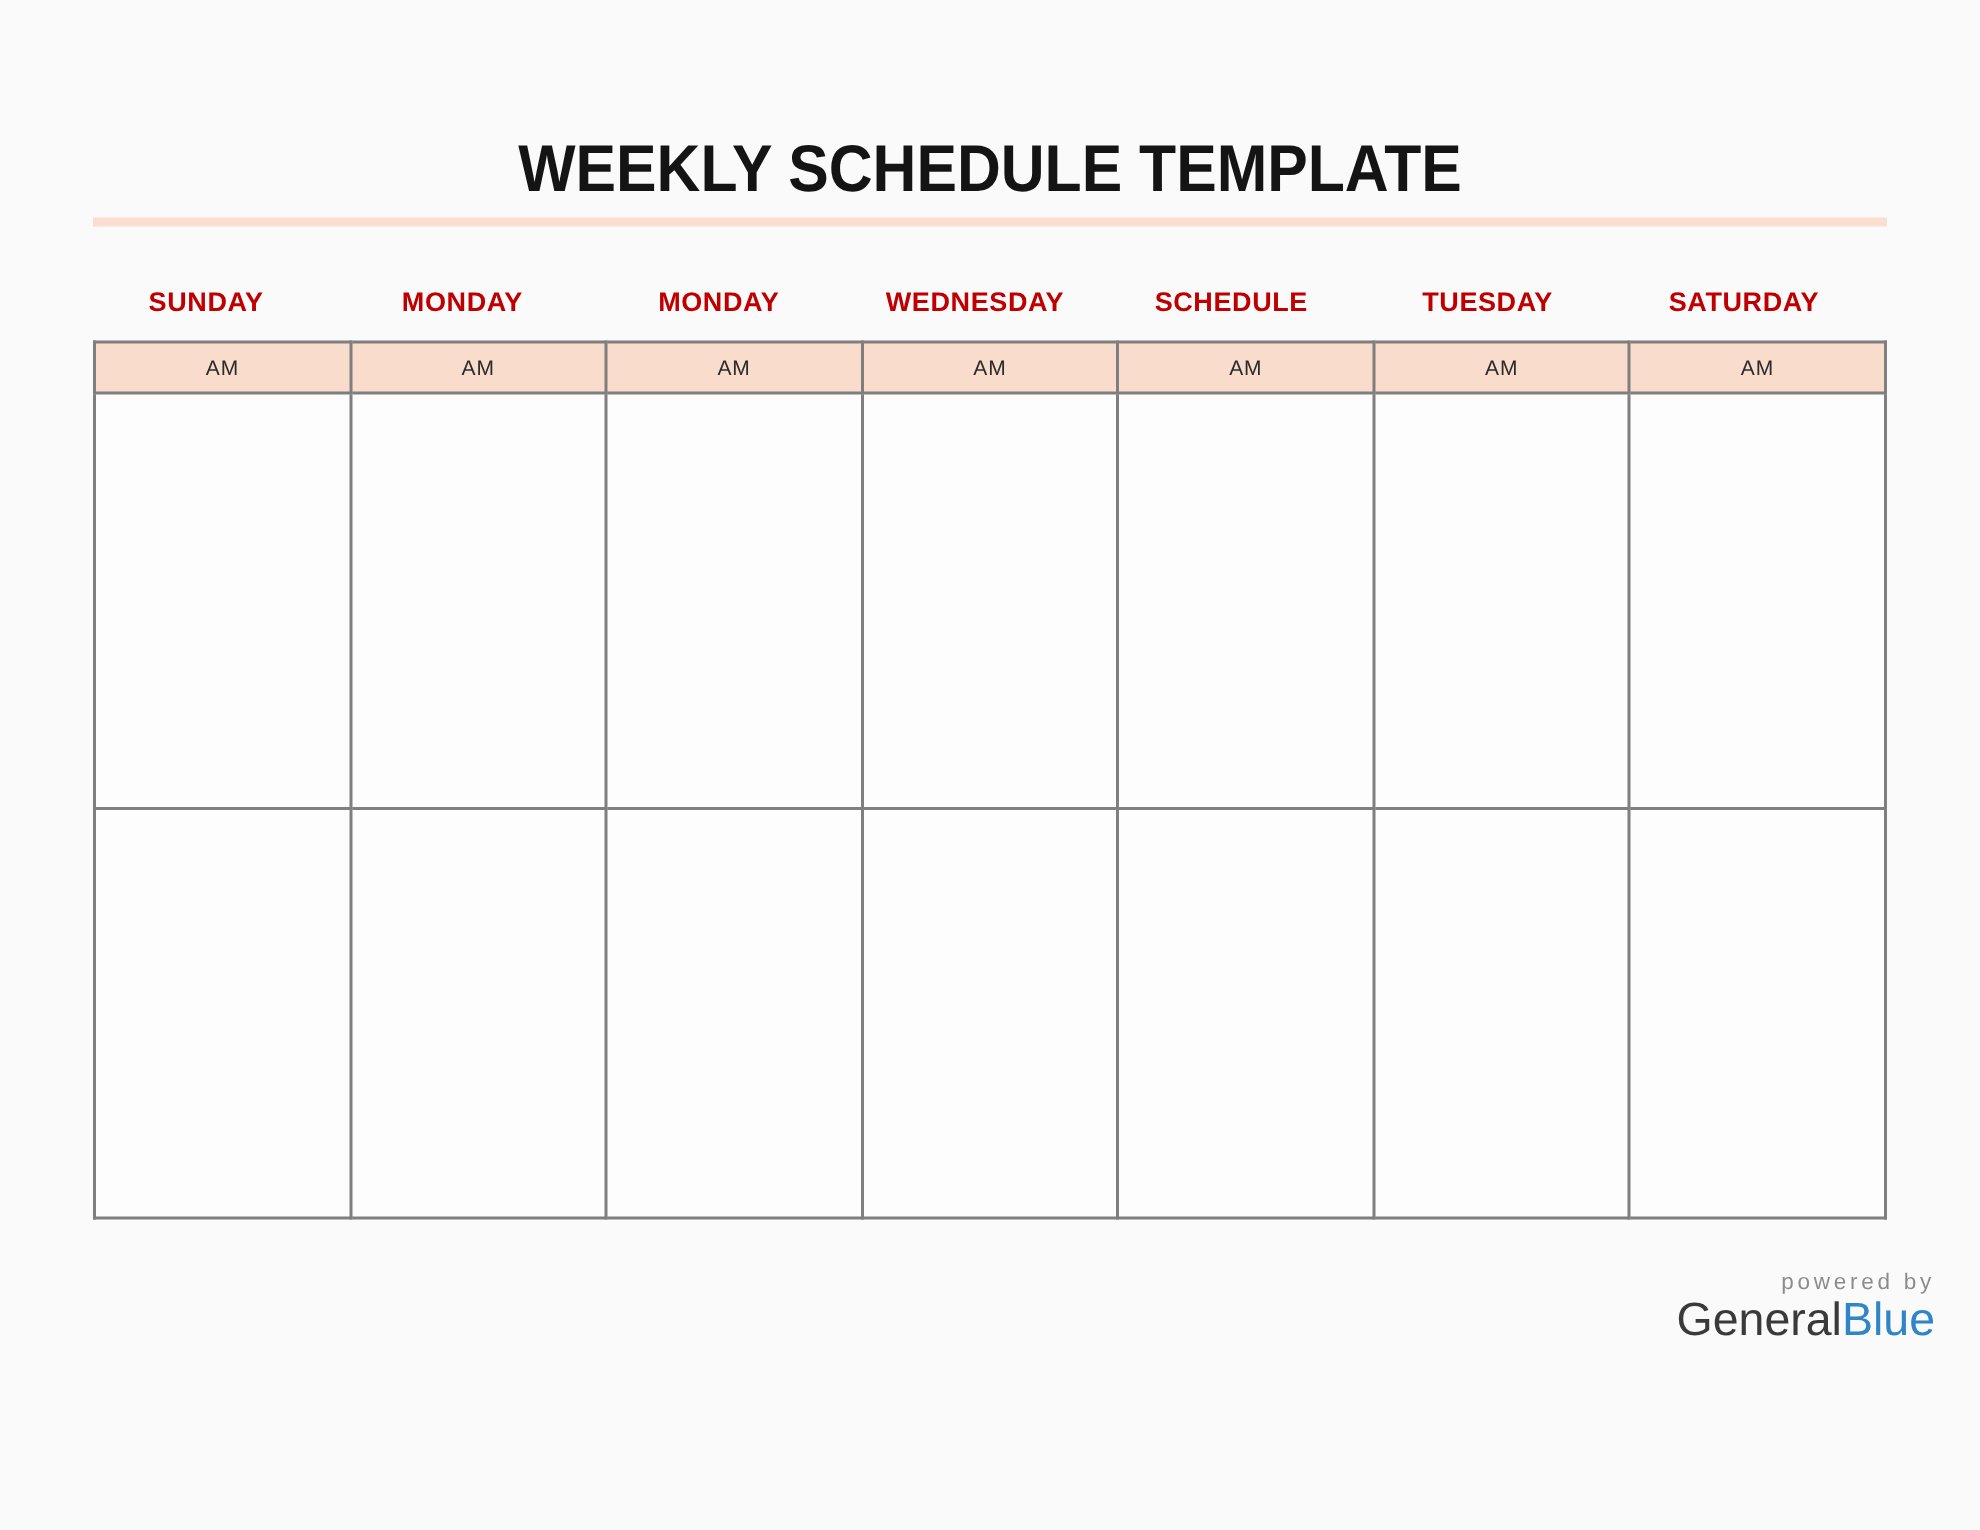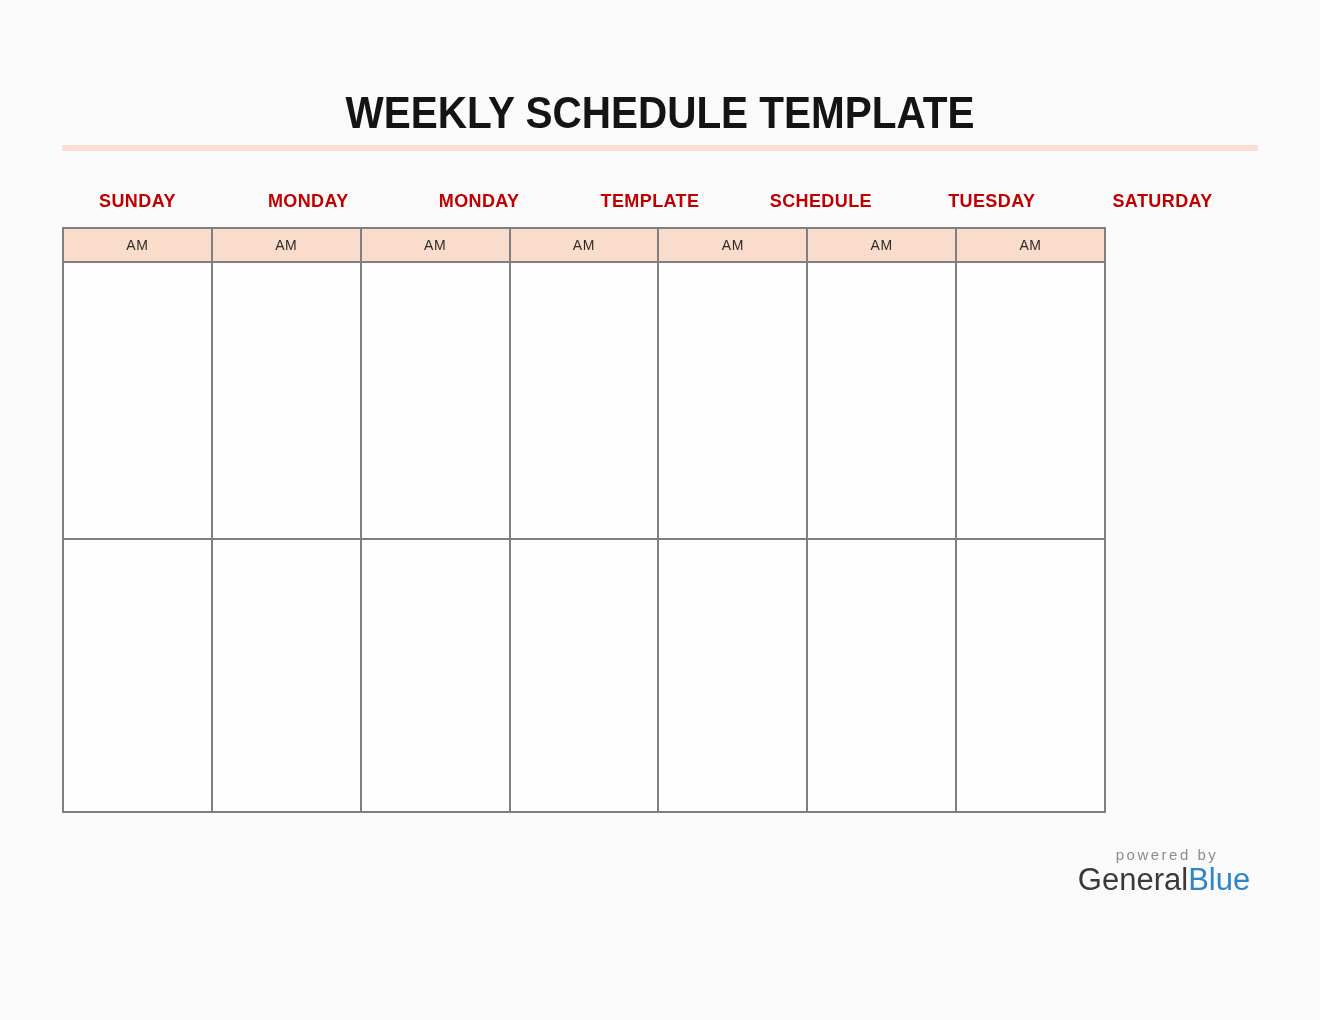--- a/index.html
+++ b/index.html
@@ -52,21 +52,21 @@
     line-height: 26px;
     font-size: 18px;
     font-weight: 700;
     color: #c00000;
     letter-spacing: 0.4px;
   }
   table.schedule {
     position: absolute;
     top: 227px;
     left: 62px;
-    width: 1044px;
+    width: 1196px;
     border-collapse: collapse;
     table-layout: fixed;
   }
   table.schedule td {
     border: 2px solid #7f7f7f;
   }
   td.period-cell {
     background: #f9dccb;
     height: 30px;
     text-align: center;
@@ -76,23 +76,23 @@
     letter-spacing: 0.6px;
   }
   tr.am-row td.entry-cell { height: 273px; }
   tr.pm-row td.entry-cell { height: 269px; }
   td.entry-cell {
     background: #fdfdfd;
   }
   .footer {
     position: absolute;
     top: 846px;
-    left: 1064px;
+    left: 1090px;
     width: 200px;
-    text-align: center;
+    text-align: right;
   }
   .powered {
     font-size: 15px;
     color: #8c8c8c;
     letter-spacing: 2.5px;
     margin: 0 0 1px 6px;
     white-space: nowrap;
   }
   .brand {
     font-size: 31px;
@@ -108,21 +108,21 @@
 <body>
 
 <div class="page">
   <div class="title">WEEKLY SCHEDULE TEMPLATE</div>
   <div class="divider"></div>
 
   <div class="day-row" id="day-row">
       <div class="day-label">SUNDAY</div>
       <div class="day-label">MONDAY</div>
       <div class="day-label">MONDAY</div>
-      <div class="day-label">TEMPLATE</div>
+      <div class="day-label">WEDNESDAY</div>
       <div class="day-label">SCHEDULE</div>
       <div class="day-label">TUESDAY</div>
       <div class="day-label">SATURDAY</div>
     </div>
 
   <table class="schedule">
     <tbody id="schedule-body">
         <tr class="period-row">
           <td class="period-cell">AM</td>
           <td class="period-cell">AM</td>

